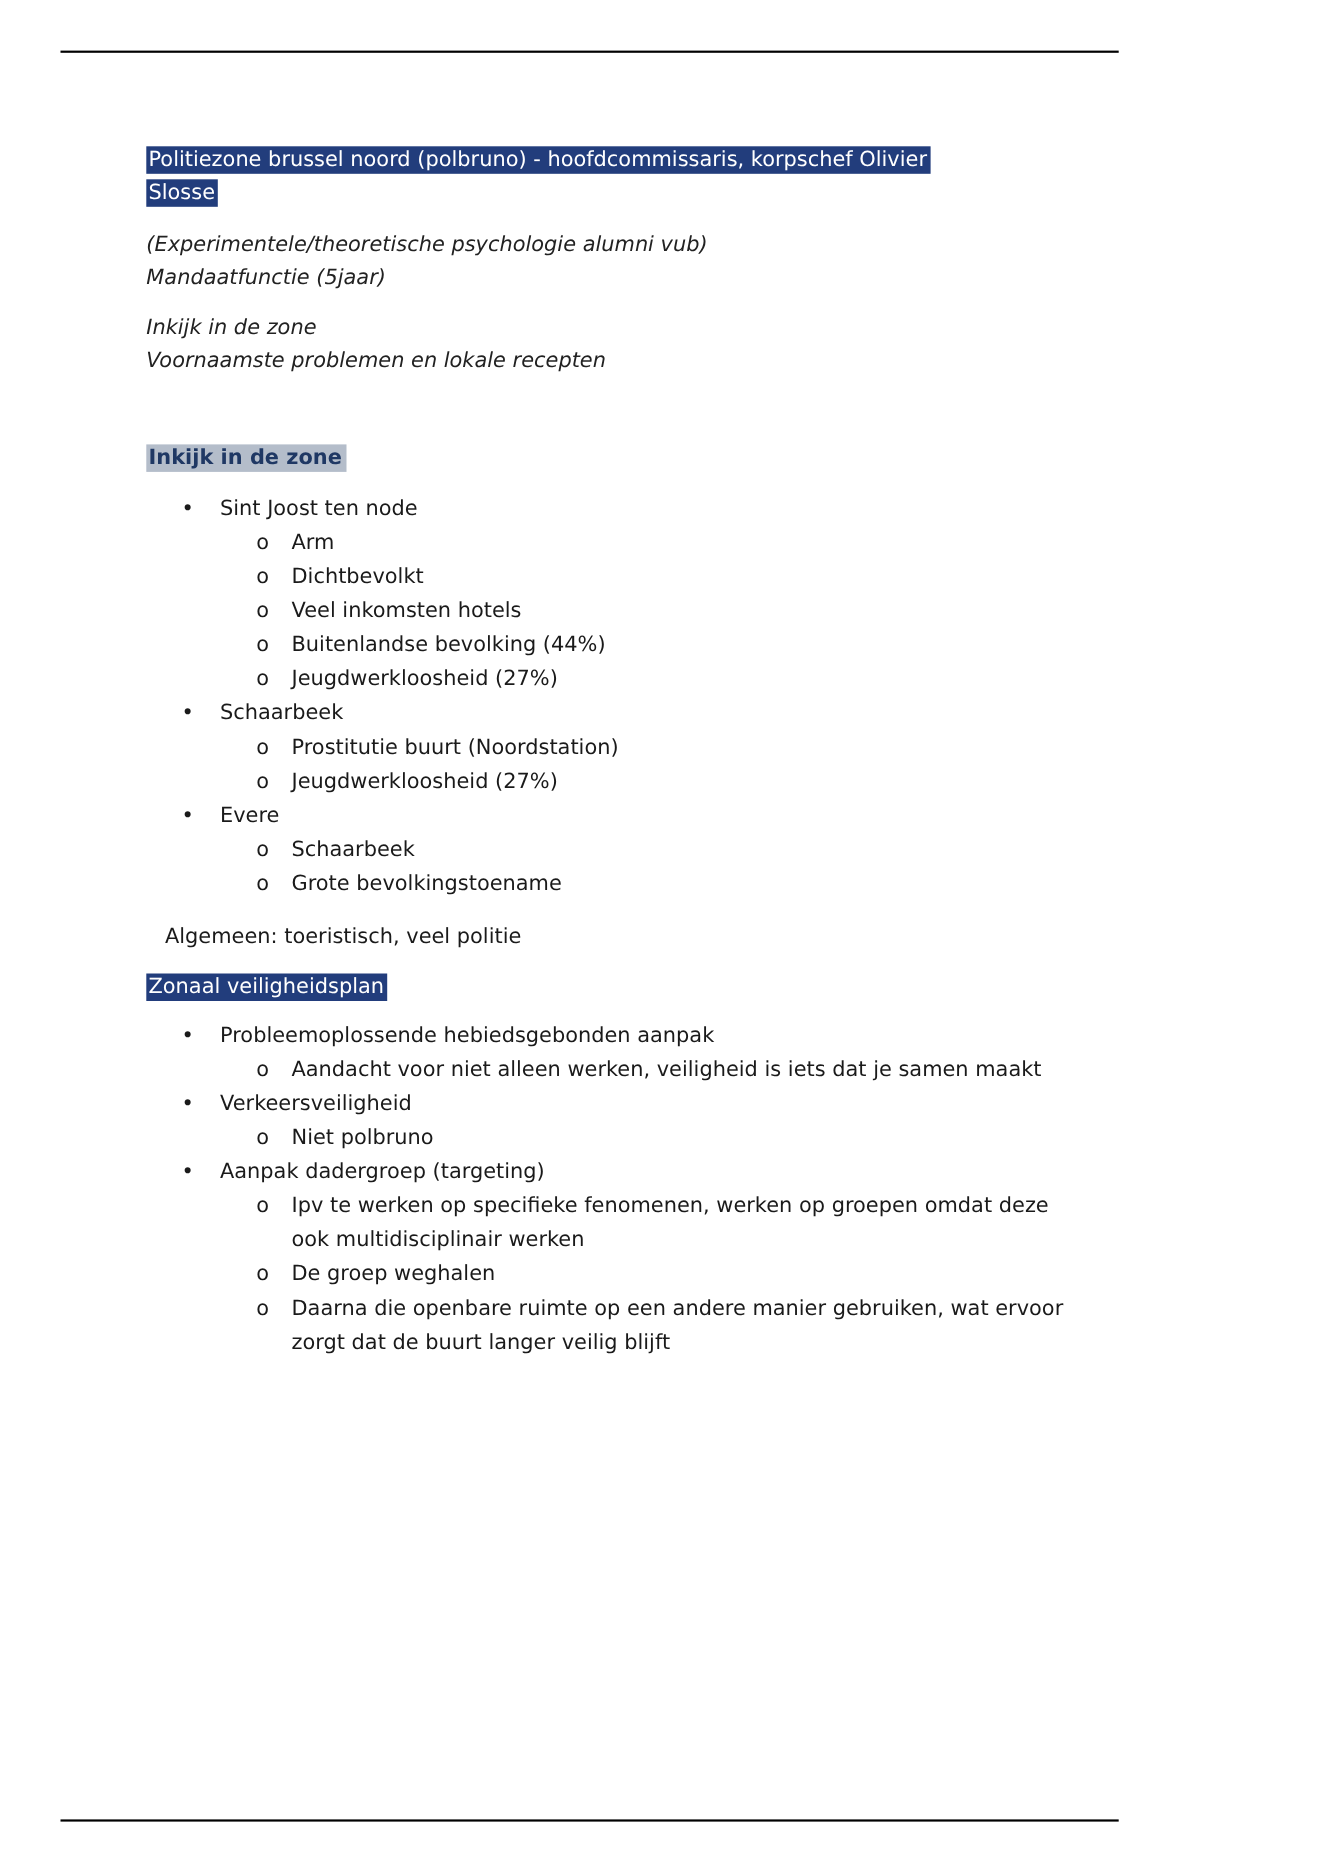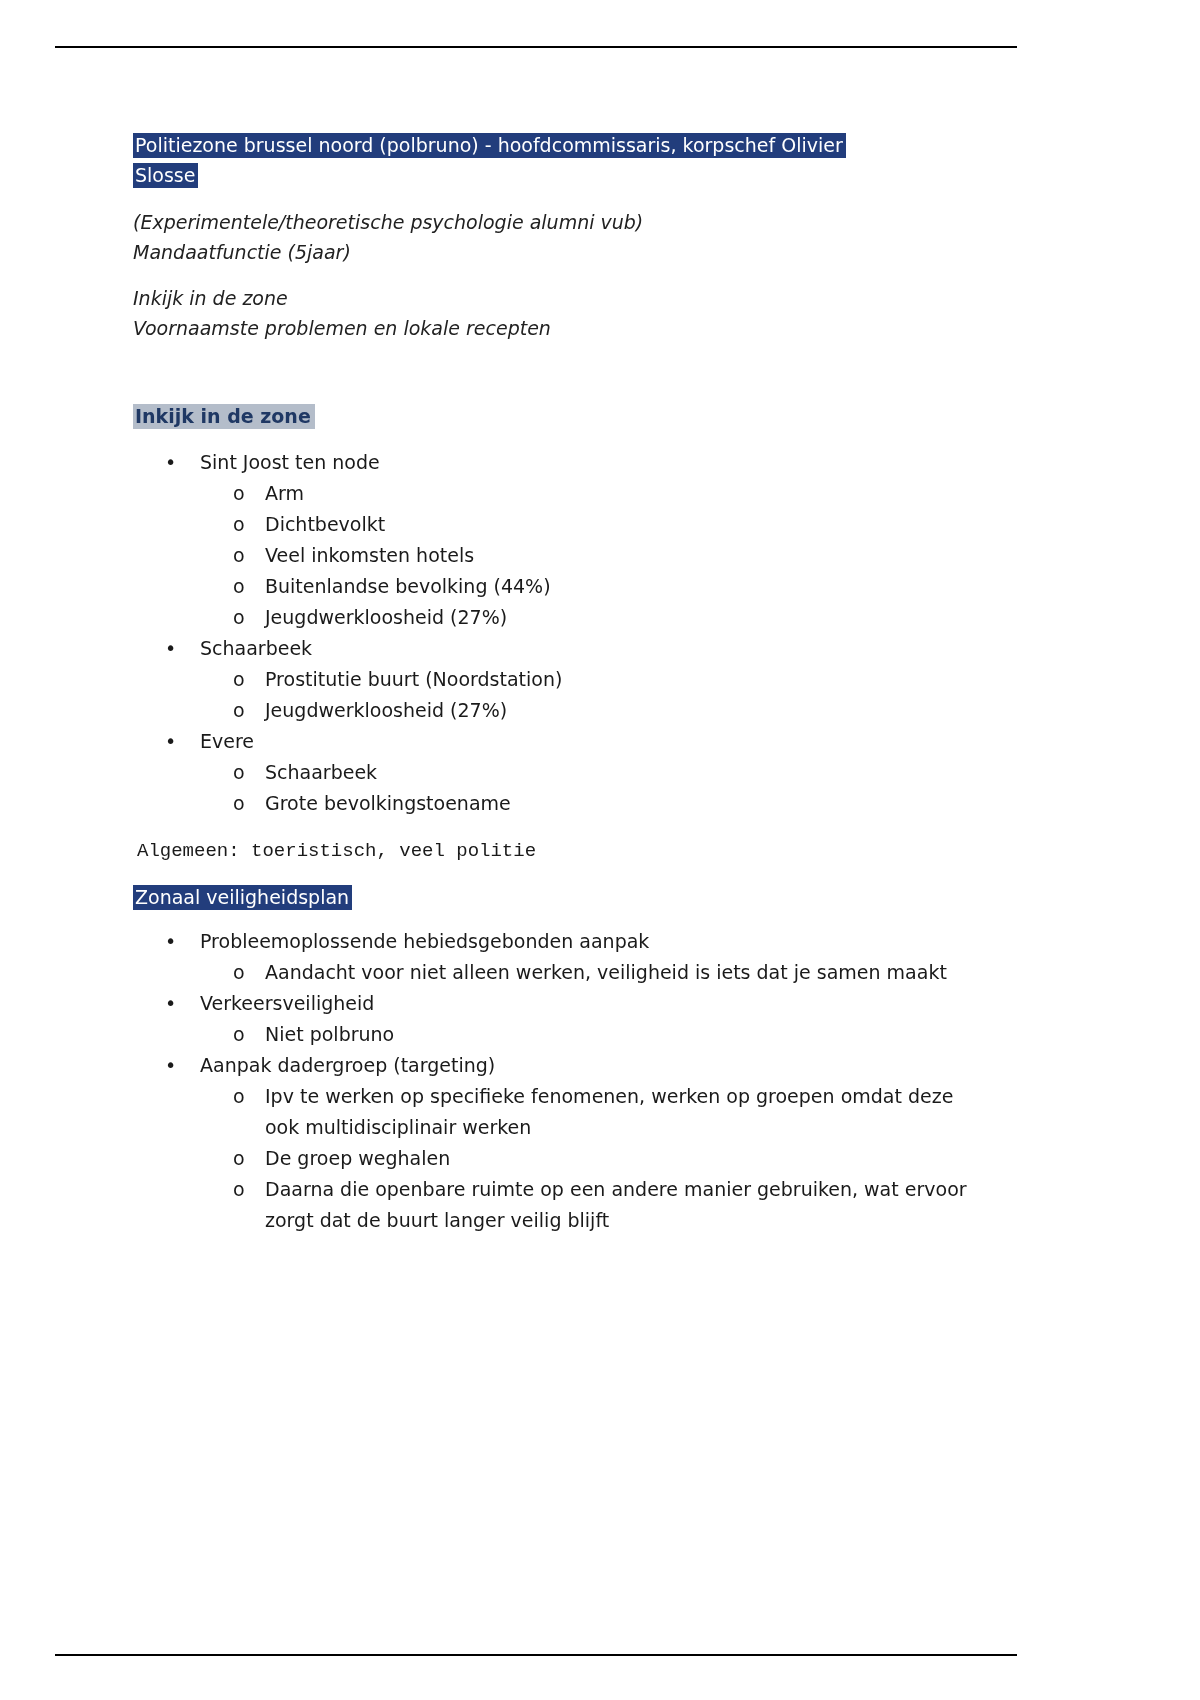--- a/index.html
+++ b/index.html
@@ -64,21 +64,21 @@
   }
   .li2 {
     display: flex;
     padding-left: 100px;
   }
   .li2 .marker {
     flex: 0 0 32px;
   }
   .li-text { flex: 1 1 auto; }
 
-  .note-p { margin: 17px 0 16px 4px; font-family: Liberation Mono, monospace; }
+  .note-p { margin: 17px 0 16px 17px; }
   .heading2-p { margin: 16px 0 14px 0; }
 </style>
 </head>
 <body>
 
 <div class="page">
   <div class="rule rule-top"></div>
 
   <div class="content">
 

